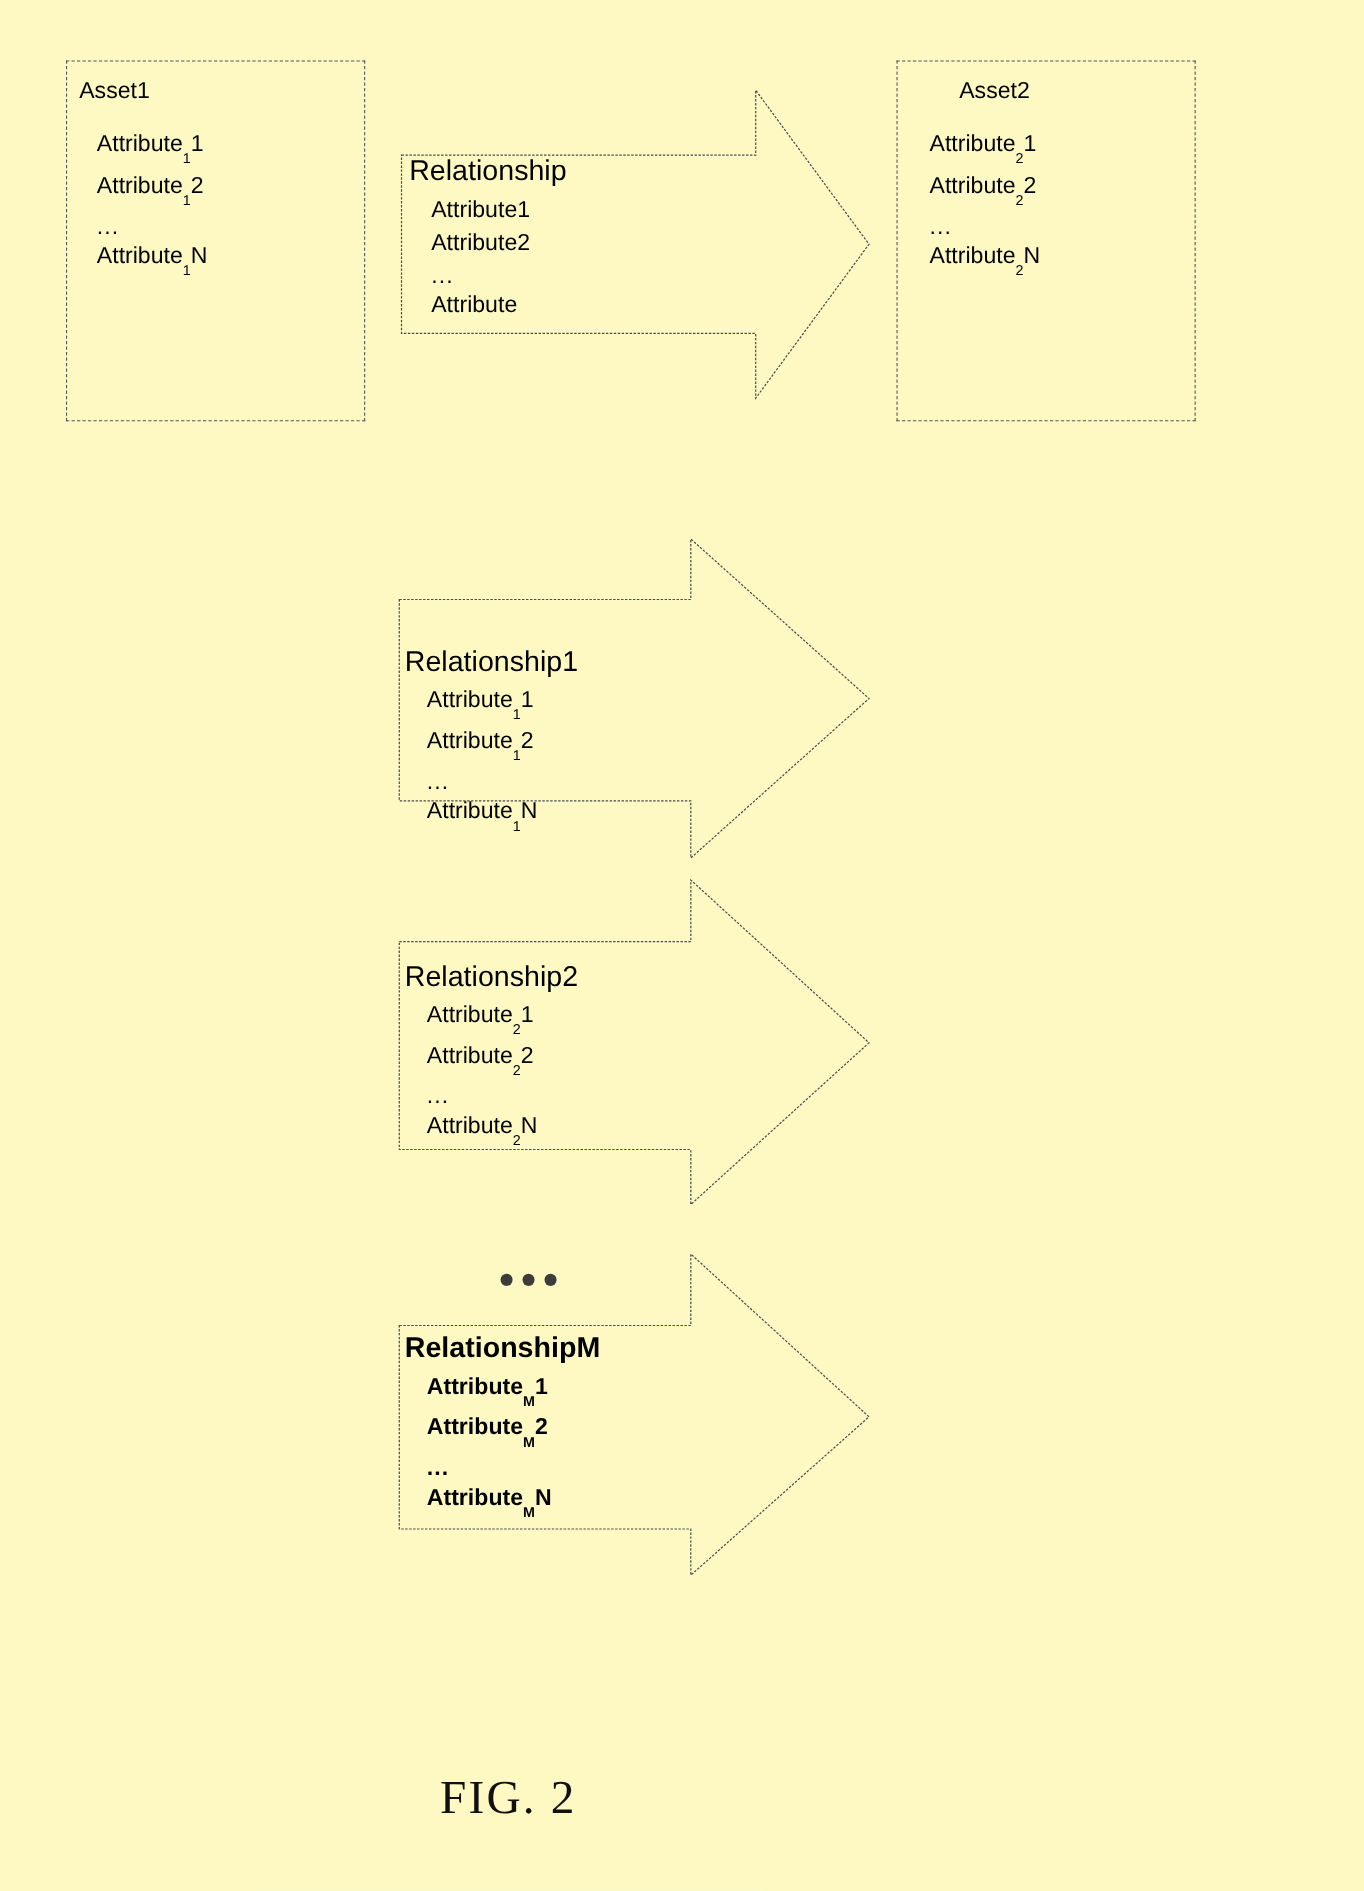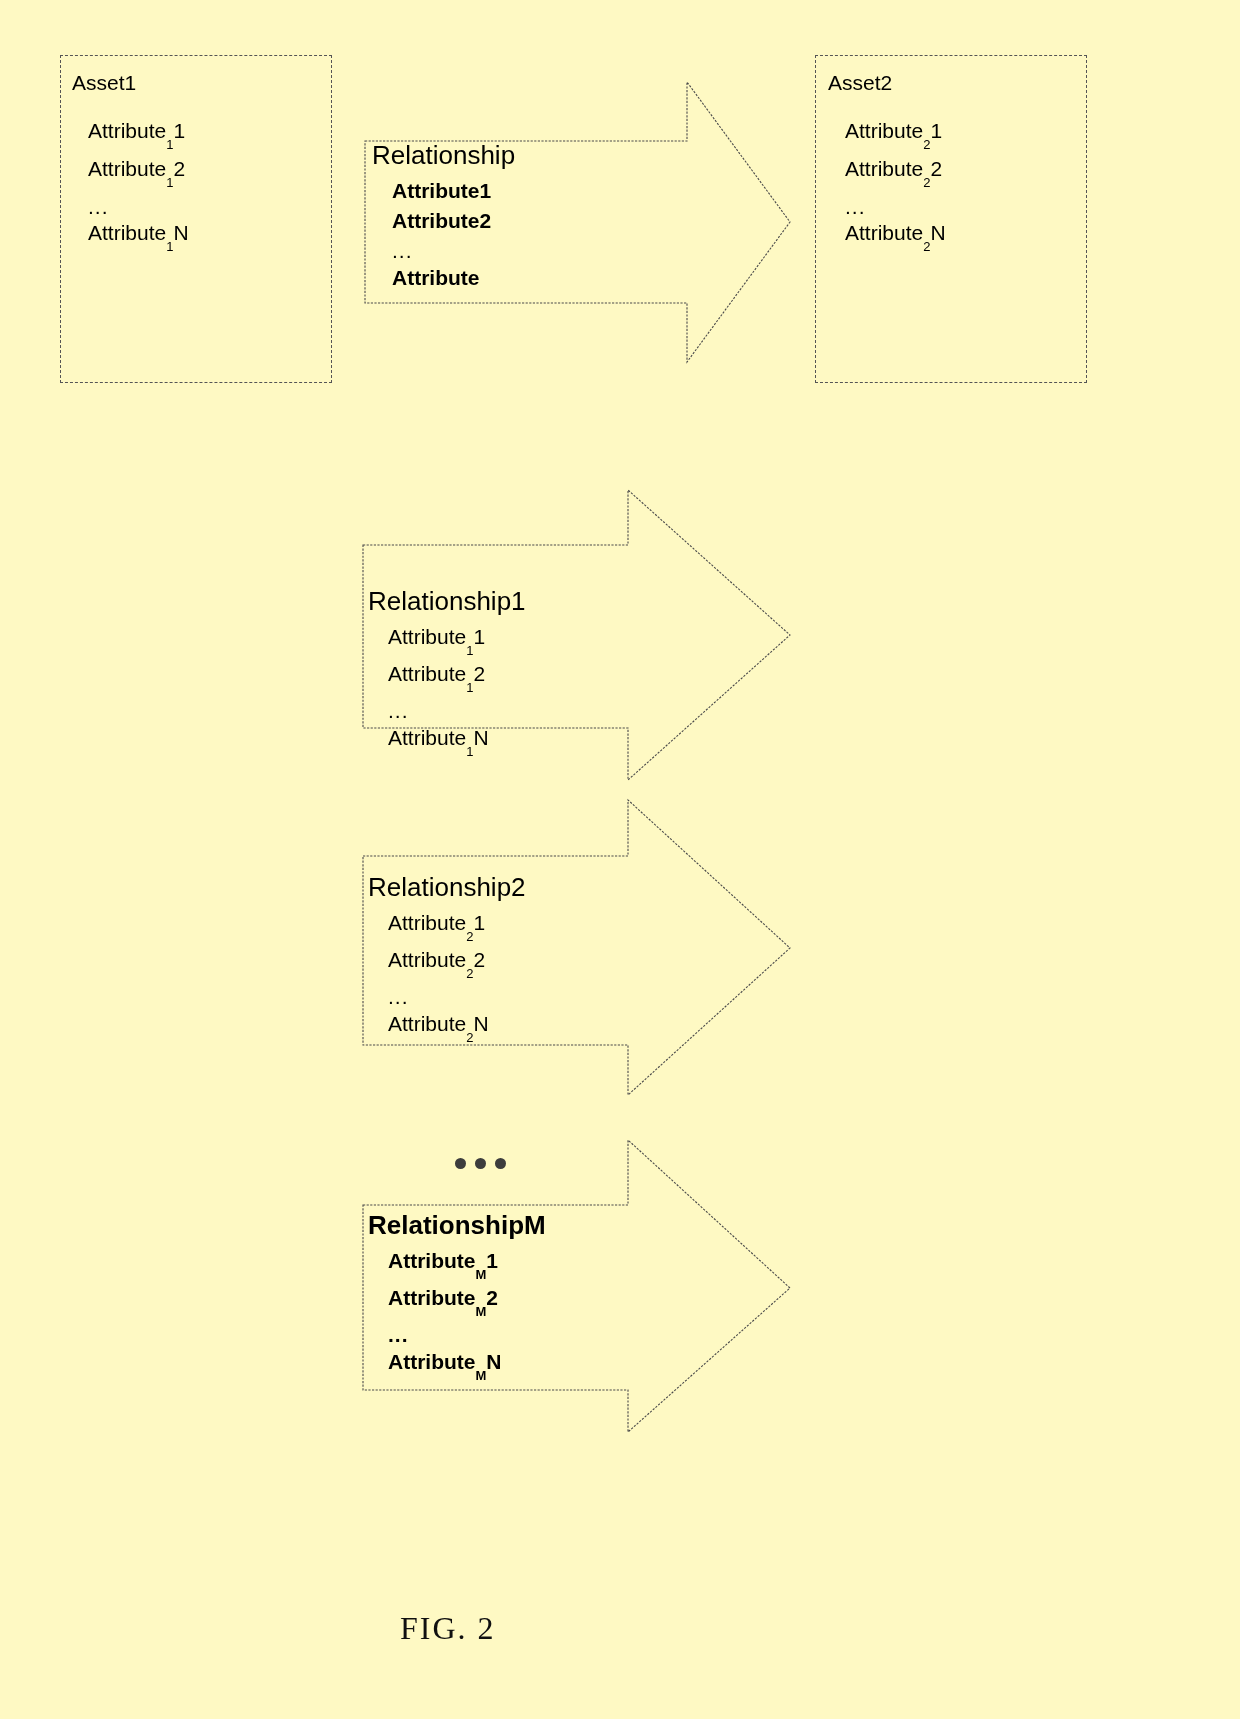--- a/index.html
+++ b/index.html
@@ -85,21 +85,20 @@
   }
   .rel-attr {
     font-size: 21px;
     line-height: 1;
     padding-left: 20px;
     height: 37px;
     white-space: nowrap;
   }
   .rel-attr.tight {
     height: 30px;
-    font-weight: bold;
   }
   .rel-attr.ellipsis {
     height: 27px;
     letter-spacing: 1px;
   }
 
   
   .dots-row {
     position: absolute;
     display: flex;
@@ -110,21 +109,21 @@
     width: 11px;
     height: 11px;
     border-radius: 50%;
     background: #3c3c3c;
   }
 
   
   .fig-caption {
     position: absolute;
     font-family: "Liberation Serif", "DejaVu Serif", serif;
-    font-size: 32px;
+    font-size: 43px;
     letter-spacing: 2px;
     color: #101010;
     white-space: nowrap;
   }
 </style>
 </head>
 <body>
 
 <div id="figure-root">
 
@@ -139,21 +138,21 @@
     </div>
     <div class="attr-line ellipsis">
       <span>...</span>
     </div>
     <div class="attr-line">
       <span>Attribute</span><span class="sub">1</span><span>N</span>
     </div>
   </div>
 
   <div class="asset-box" style="left:815px; top:55px; width:272px; height:328px;"></div>
-  <div class="asset-title" style="left:828px; top:72px;">Asset2</div>
+  <div class="asset-title" style="left:872px; top:72px;">Asset2</div>
   <div class="attr-list" style="left:845px; top:120px;">
     <div class="attr-line">
       <span>Attribute</span><span class="sub">2</span><span>1</span>
     </div>
     <div class="attr-line">
       <span>Attribute</span><span class="sub">2</span><span>2</span>
     </div>
     <div class="attr-line ellipsis">
       <span>...</span>
     </div>

